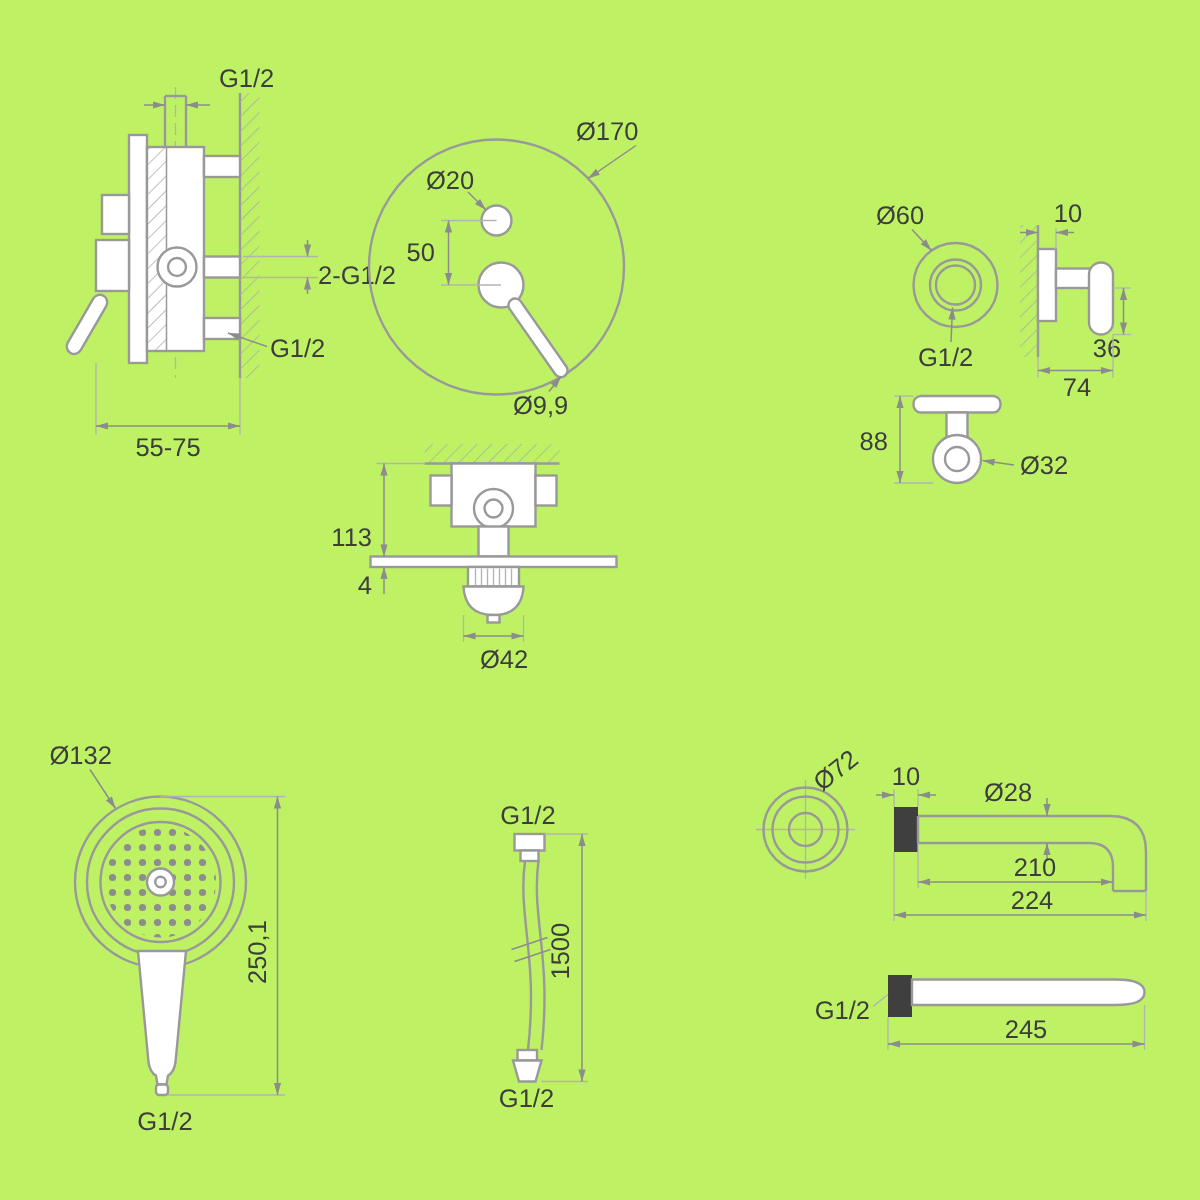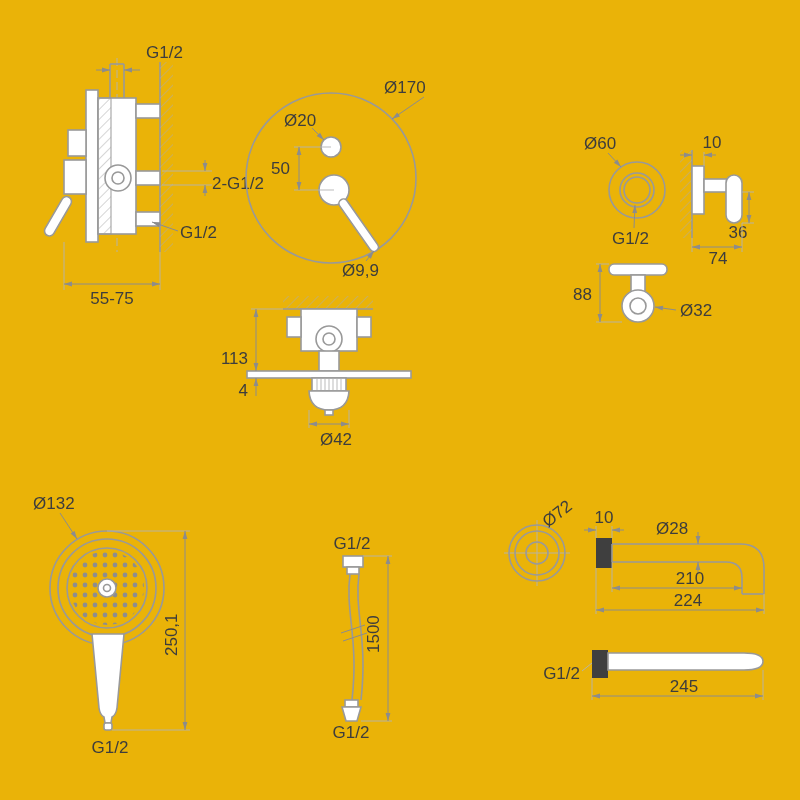--- a/index.html
+++ b/index.html
@@ -1,16 +1,16 @@
 <!DOCTYPE html>
 <html><head>
 <meta charset="utf-8">
 <style>
   html,body{margin:0;padding:0;background:#fff;}
-  #stage{position:relative;width:800px;height:800px;background:#eab308;overflow:hidden;}
+  #stage{position:relative;width:800px;height:800px;background:#bef264;overflow:hidden;}
   svg{display:block;}
   text{font-family:"Liberation Sans",sans-serif;font-size:17px;fill:#3d3d3d;}
   .t-mid{text-anchor:middle;}
   .t-end{text-anchor:end;}
   .ol{fill:none;stroke:#999;stroke-width:1.6;}
   .of{fill:#fff;stroke:#999;stroke-width:1.6;}
   .dl{stroke:#8c8c8c;stroke-width:1;fill:none;}
   .xl{stroke:#b3b3b3;stroke-width:0.9;fill:none;}
   .dk{fill:#3f3f3f;stroke:none;}
 </style>

